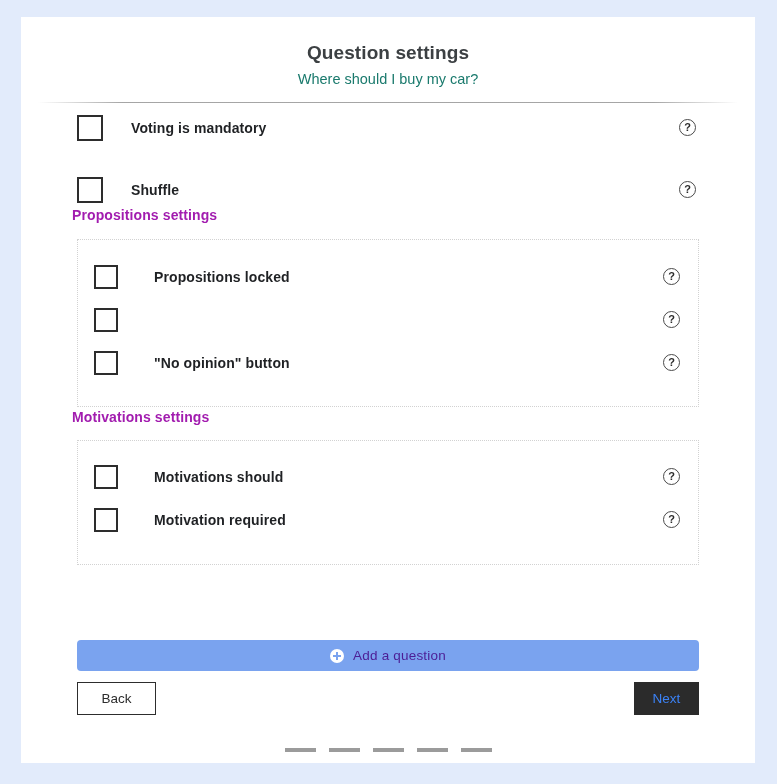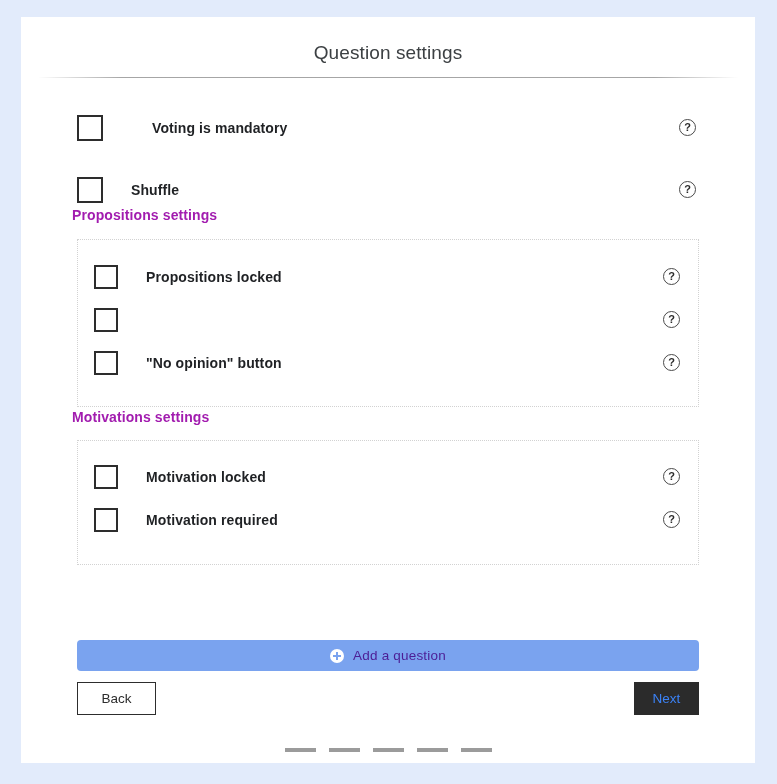--- a/index.html
+++ b/index.html
@@ -84,21 +84,21 @@
     cursor: pointer;
     font-family: "Liberation Sans", sans-serif;
   }
 
   
   .toprow { position: absolute; left: 56px; right: 35px; }
   .toprow .cbox { width: 26px; height: 26px; }
   .toprow .row-label { margin-left: 28px; }
   .toprow .help-icon { position: absolute; right: 24px; top: 4px; }
 
-  #row-voting   { top: 98px;  height: 26px; gap: 21px; }
+  #row-voting   { top: 98px;  height: 26px; }
   #row-shuffle  { top: 160px; height: 26px; }
 
   
   .section-title {
     position: absolute;
     left: 51px;
     font-size: 14px;
     font-weight: bold;
     color: #a21caf;
     letter-spacing: 0.1px;
@@ -107,20 +107,21 @@
     position: absolute;
     left: 56px;
     width: 622px;
     border: 1px dotted #d2d2d2;
     background: #fff;
   }
   .section-box .setting-row {
     position: absolute;
     left: 16px; right: 0;
     height: 24px;
+    gap: 8px;
   }
   .section-box .cbox { width: 24px; height: 24px; }
   .section-box .row-label { margin-left: 28px; }
   .section-box .help-icon { position: absolute; right: 18px; top: 3px; }
 
   #sect-title-prop { top: 190px; }
   #sect-prop { top: 222px; height: 168px; }
   #sect-title-motiv { top: 392px; text-align: right; }
   #sect-motiv { top: 423px; height: 125px; }
 
@@ -193,21 +194,22 @@
     background: #9b9b9b;
     cursor: pointer;
   }
 </style>
 </head>
 <body style="background: rgb(226, 235, 251);">
 
 <div id="card">
 
   <div class="header">
-    <div class="page-title" style="color: rgb(60, 64, 67);">Question settings</div>
+    <div class="page-title" style="color: rgb(60, 64, 67); font-weight: bold;">Question settings</div>
+    <div class="page-subtitle" style="color: rgb(26, 122, 109);">Where should I buy my car?</div>
     <div class="header-divider"></div>
   </div>
 
   <div class="setting-row toprow" id="row-voting">
     <div class="cbox"></div>
     <span class="row-label">Voting is mandatory</span>
     <span class="help-icon">?</span>
   </div>
 
   <div class="setting-row toprow" id="row-shuffle">
@@ -237,21 +239,21 @@
       <span class="help-icon">?</span>
     </div>
   </div>
 
   <div class="section-title" id="sect-title-motiv">Motivations settings</div>
 
   <div class="section-box" id="sect-motiv">
 
     <div class="setting-row" style="top:24px;">
       <div class="cbox"></div>
-      <span class="row-label">Motivation locked</span>
+      <span class="row-label">Motivations should</span>
       <span class="help-icon">?</span>
     </div>
 
     <div class="setting-row" style="top:67px;">
       <div class="cbox"></div>
       <span class="row-label">Motivation required</span>
       <span class="help-icon">?</span>
     </div>
   </div>
 

